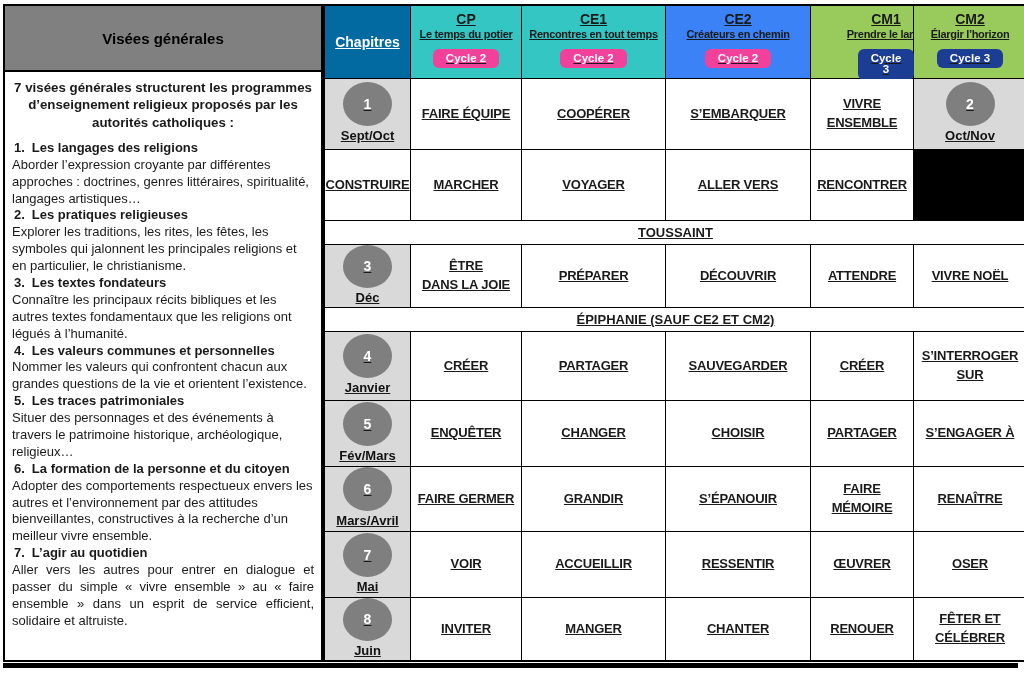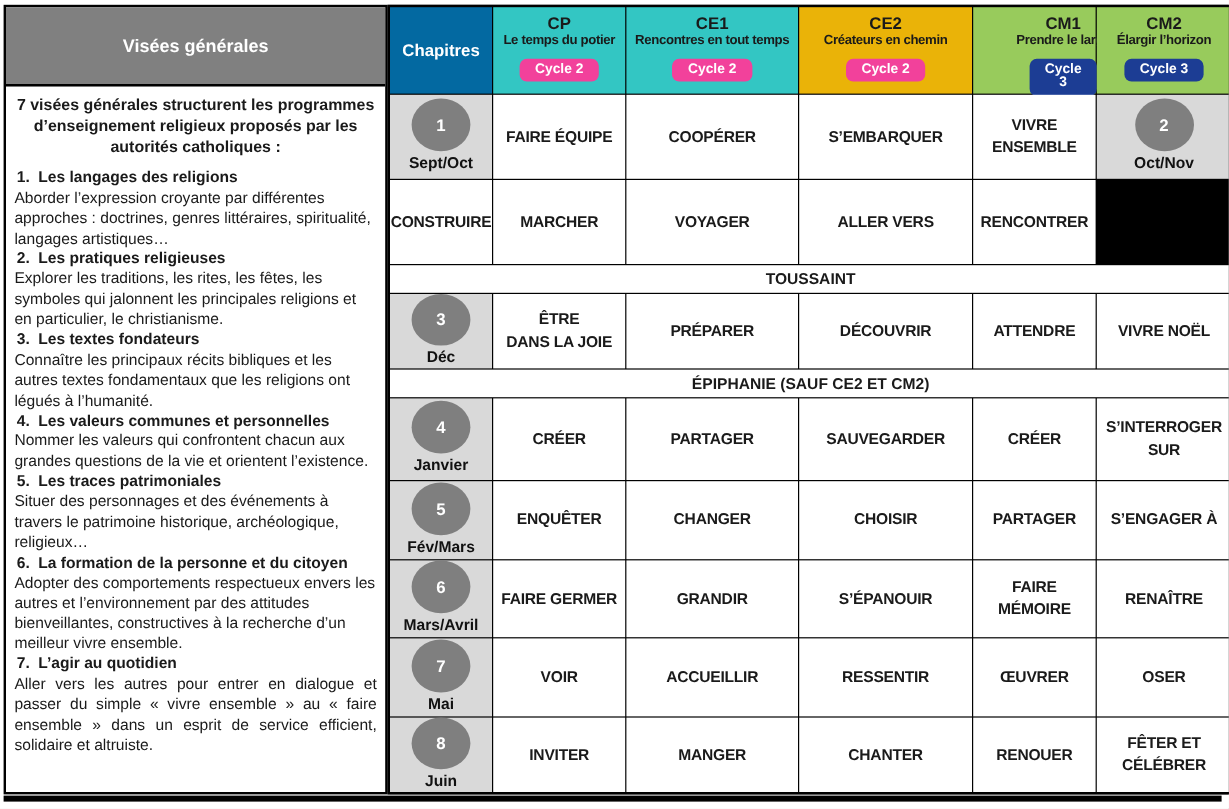--- a/index.html
+++ b/index.html
@@ -2,33 +2,33 @@
 <html><head>
 <meta charset="utf-8">
 <style>
   html,body{margin:0;padding:0;background:#fff;}
   body{font-family:"Liberation Sans","DejaVu Sans",sans-serif;color:#1a1a1a;}
   .page{width:1024px;height:674px;box-sizing:border-box;padding:4px 3px 0 3px;background:#fff;position:relative;}
   .cols{display:flex;align-items:stretch;}
 
   
   .left-panel{width:320px;box-sizing:border-box;border:2px solid #000;background:#fff;flex:none;display:flex;flex-direction:column;}
-  .left-header{height:64px;flex:none;background:#808080;color:#ffffff;display:flex;align-items:center;justify-content:center;font-weight:700;font-size:15px;border-bottom:2px solid #000;}
+  .left-header{height:64px;flex:none;background:#808080;color:#000000;display:flex;align-items:center;justify-content:center;font-weight:700;font-size:15px;border-bottom:2px solid #000;}
   .left-body{flex:1;padding:5px 7px 4px 7px;overflow:hidden;}
   .intro{font-weight:700;text-align:center;font-size:13.3px;line-height:1.3;margin:2px 0 9px 0;}
   .item-title{font-weight:700;font-size:13px;line-height:1.3;margin:0;}
   .inum{margin:0 7px 0 2px;}
   .item-desc{font-size:13px;line-height:1.3;margin:0;}
   .item:last-child .item-desc{text-align:justify;}
 
   
   .grid{display:grid;grid-template-columns:85px 110px 143px 144px 102px 112px;
         grid-template-rows:72px 70px 70px 23px 62px 23px 68px 65px 64px 65px 62px;
         gap:1px;background:#000;border:2px solid #000;flex:none;}
-  .cell{background:#fff;display:flex;align-items:center;justify-content:center;text-align:center;font-weight:700;}
+  .cell{background:#fff;display:flex;align-items:center;justify-content:center;text-align:center;font-weight:700;text-decoration:underline;}
   .chap-head{background:#0369a1;color:#fff;font-size:14px;}
   .head{flex-direction:column;justify-content:flex-start;padding-top:5px;box-sizing:border-box;}
   .lvl{font-size:14px;line-height:1.2;}
   .sub{font-size:11px;letter-spacing:-0.3px;white-space:nowrap;line-height:1.25;}
   .badge{margin-top:7px;color:#fff;font-size:11.5px;padding:4px 13px;border-radius:6px;line-height:1;}
   .chap{background:#d9d9d9;flex-direction:column;justify-content:center;padding-bottom:2px;box-sizing:border-box;}
   .circle{width:49px;height:44px;border-radius:50%;background:#7f7f7f;color:#fff;display:flex;align-items:center;justify-content:center;font-size:14px;margin-bottom:3px;}
   .month{font-size:13px;color:#111;line-height:1.1;}
   .value{font-size:13px;letter-spacing:-0.2px;white-space:pre-line;line-height:1.45;padding:0 4px;}
   .band{font-size:13px;}
@@ -83,21 +83,21 @@
         <div class="cell head" style="background: rgb(51, 198, 195);">
           <div class="lvl">CP</div>
           <div class="sub">Le temps du potier</div>
           <div class="badge" style="background: rgb(242, 65, 155);">Cycle 2</div>
         </div>
         <div class="cell head" style="background: rgb(51, 198, 195);">
           <div class="lvl">CE1</div>
           <div class="sub">Rencontres en tout temps</div>
           <div class="badge" style="background: rgb(242, 65, 155);">Cycle 2</div>
         </div>
-        <div class="cell head" style="background: #eab308;">
+        <div class="cell head" style="background: #3b82f6;">
           <div class="lvl">CE2</div>
           <div class="sub">Créateurs en chemin</div>
           <div class="badge" style="background: rgb(242, 65, 155);">Cycle 2</div>
         </div>
         <div class="cell head" style="background: rgb(152, 203, 92); padding-left: 48px;">
           <div class="lvl">CM1</div>
           <div class="sub">Prendre le large</div>
           <div class="badge" style="background: rgb(28, 61, 148);">Cycle 3</div>
         </div>
         <div class="cell head" style="background: rgb(152, 203, 92);">

